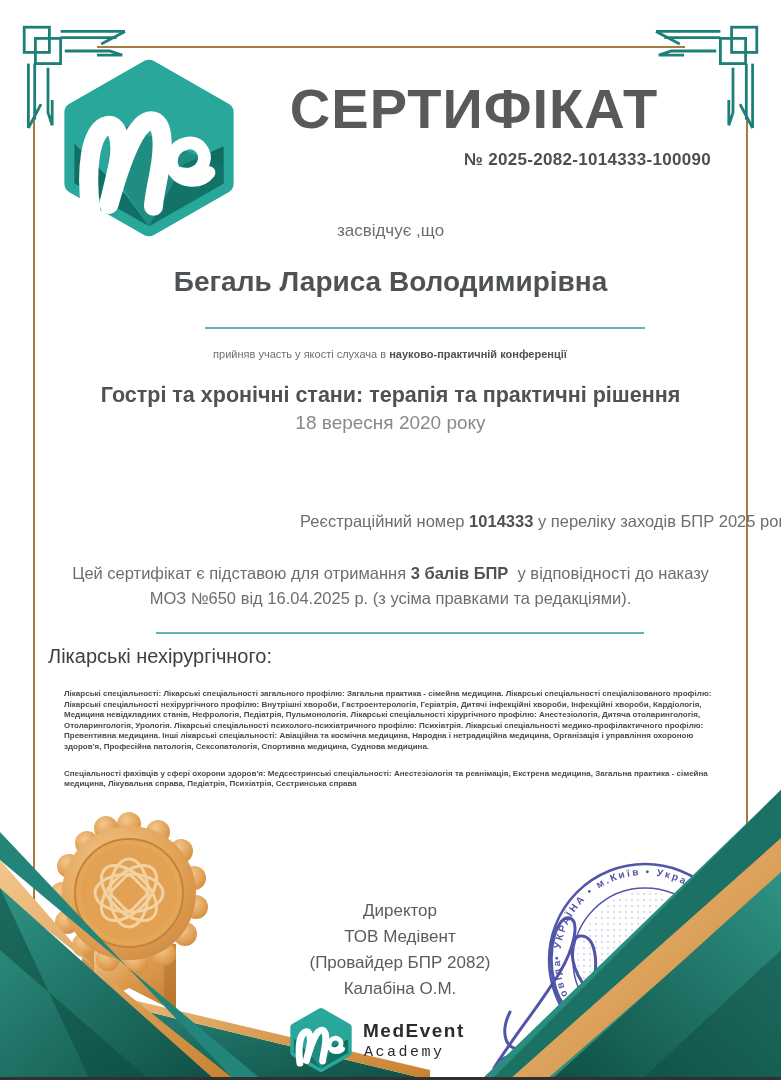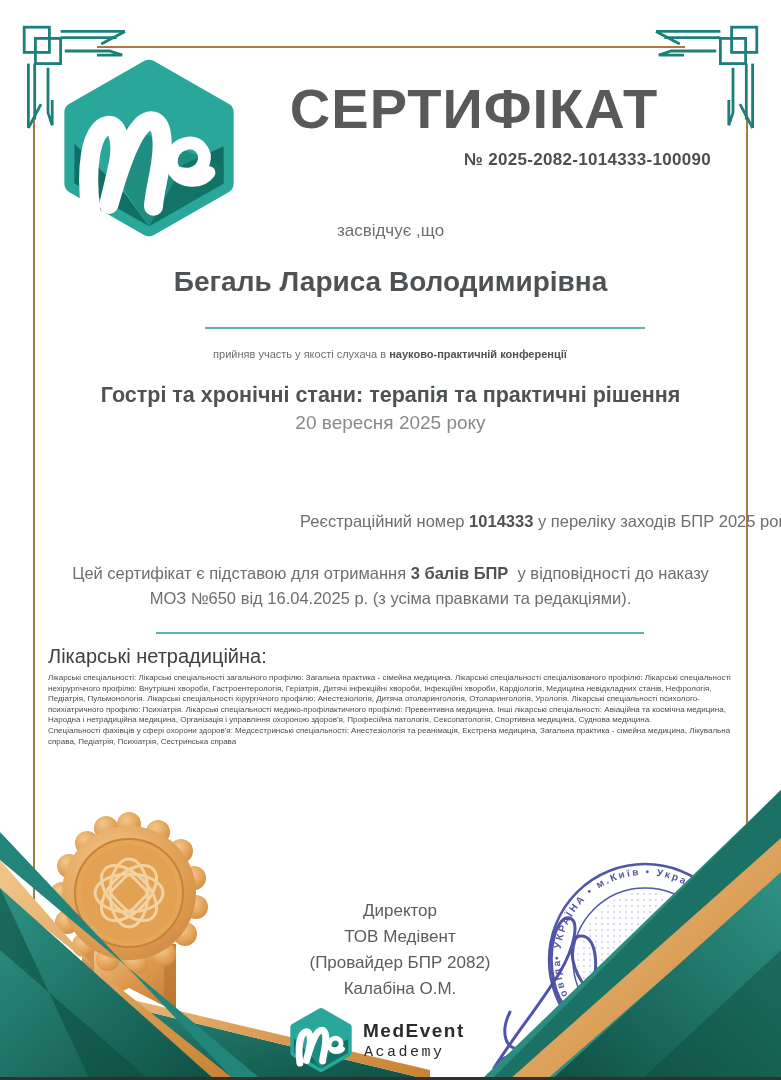--- a/index.html
+++ b/index.html
@@ -51,21 +51,21 @@
     font-size:16.5px;line-height:25px;color:#6d6e71;
   }
   .basis b{color:#4f5254;}
   .spec-heading{
     position:absolute;left:48px;top:645px;font-size:20px;color:#3f4041;font-weight:400;
   }
   .spec-text{
     position:absolute;left:48px;top:673px;width:694px;
     font-size:8px;line-height:10.6px;color:#4a4b4d;
   }
-  .spec-text p{margin:0;}
+  .spec-text p{margin:16px;font-weight:bold;}
   .director{
     position:absolute;left:240px;top:898px;width:320px;text-align:center;
     font-size:17px;line-height:26px;color:#5b5c5e;
   }
   .footer-logo-text1{
     position:absolute;left:363px;top:1020px;font-size:19px;font-weight:700;
     letter-spacing:1.5px;color:#2b2b2b;
   }
   .footer-logo-text2{
     position:absolute;left:364px;top:1044px;font-size:15px;
@@ -152,33 +152,33 @@
   <div class="certifies">засвідчує ,що</div>
   <div class="recipient">Бегаль Лариса Володимирівна</div>
 
   <div class="divider" style="left:205px;top:327px;width:440px;"></div>
 
   <div class="participation">
     <span>прийняв участь у якості слухача в </span><b>науково-практичній конференції</b>
   </div>
 
   <div class="event-title">Гострі та хронічні стани: терапія та практичні рішення</div>
-  <div class="event-date">20 вересня 2025 року</div>
+  <div class="event-date">18 вересня 2020 року</div>
 
   <div class="reg-line">
     <span>Реєстраційний номер </span><b>1014333</b><span> у переліку заходів БПР 2025 року,</span>
   </div>
 
   <div class="basis">
     <span>Цей сертифікат є підставою для отримання </span><b>3 балів БПР</b>&nbsp;<span> у відповідності до наказу МОЗ №650 від 16.04.2025 р. (з усіма правками та редакціями).</span>
   </div>
 
   <div class="divider" style="left:156px;top:632px;width:488px;"></div>
 
-  <div class="spec-heading">Лікарські нетрадиційна:</div>
+  <div class="spec-heading">Лікарські нехірургічного:</div>
   <div class="spec-text">
     <p>Лікарські спеціальності: Лікарські спеціальності загального профілю: Загальна практика - сімейна медицина. Лікарські спеціальності спеціалізованого профілю: Лікарські спеціальності нехірургічного профілю: Внутрішні хвороби, Гастроентерологія, Геріатрія, Дитячі інфекційні хвороби, Інфекційні хвороби, Кардіологія, Медицина невідкладних станів, Нефрологія, Педіатрія, Пульмонологія. Лікарські спеціальності хірургічного профілю: Анестезіологія, Дитяча отоларингологія, Отоларингологія, Урологія. Лікарські спеціальності психолого-психіатричного профілю: Психіатрія. Лікарські спеціальності медико-профілактичного профілю: Превентивна медицина. Інші лікарські спеціальності: Авіаційна та космічна медицина, Народна і нетрадиційна медицина, Організація і управління охороною здоров'я, Професійна патологія, Сексопатологія, Спортивна медицина, Суднова медицина.</p>
     <p>Спеціальності фахівців у сфері охорони здоров'я: Медсестринські спеціальності: Анестезіологія та реанімація, Екстрена медицина, Загальна практика - сімейна медицина, Лікувальна справа, Педіатрія, Психіатрія, Сестринська справа</p>
   </div>
 
   <svg class="abs" style="left:50px;top:812px;z-index:2;" width="160" height="205" viewBox="0 0 160 205">
     <polygon points="32,132 126,132 126,200 79,176 32,200" fill="url(#goldLG)"></polygon>
     <polygon points="32,132 44,132 44,197 32,200" fill="#b06e28" opacity="0.5"></polygon>
     <polygon points="114,132 126,132 126,200 114,194" fill="#b06e28" opacity="0.5"></polygon>
     <g fill="url(#medalRG)">

